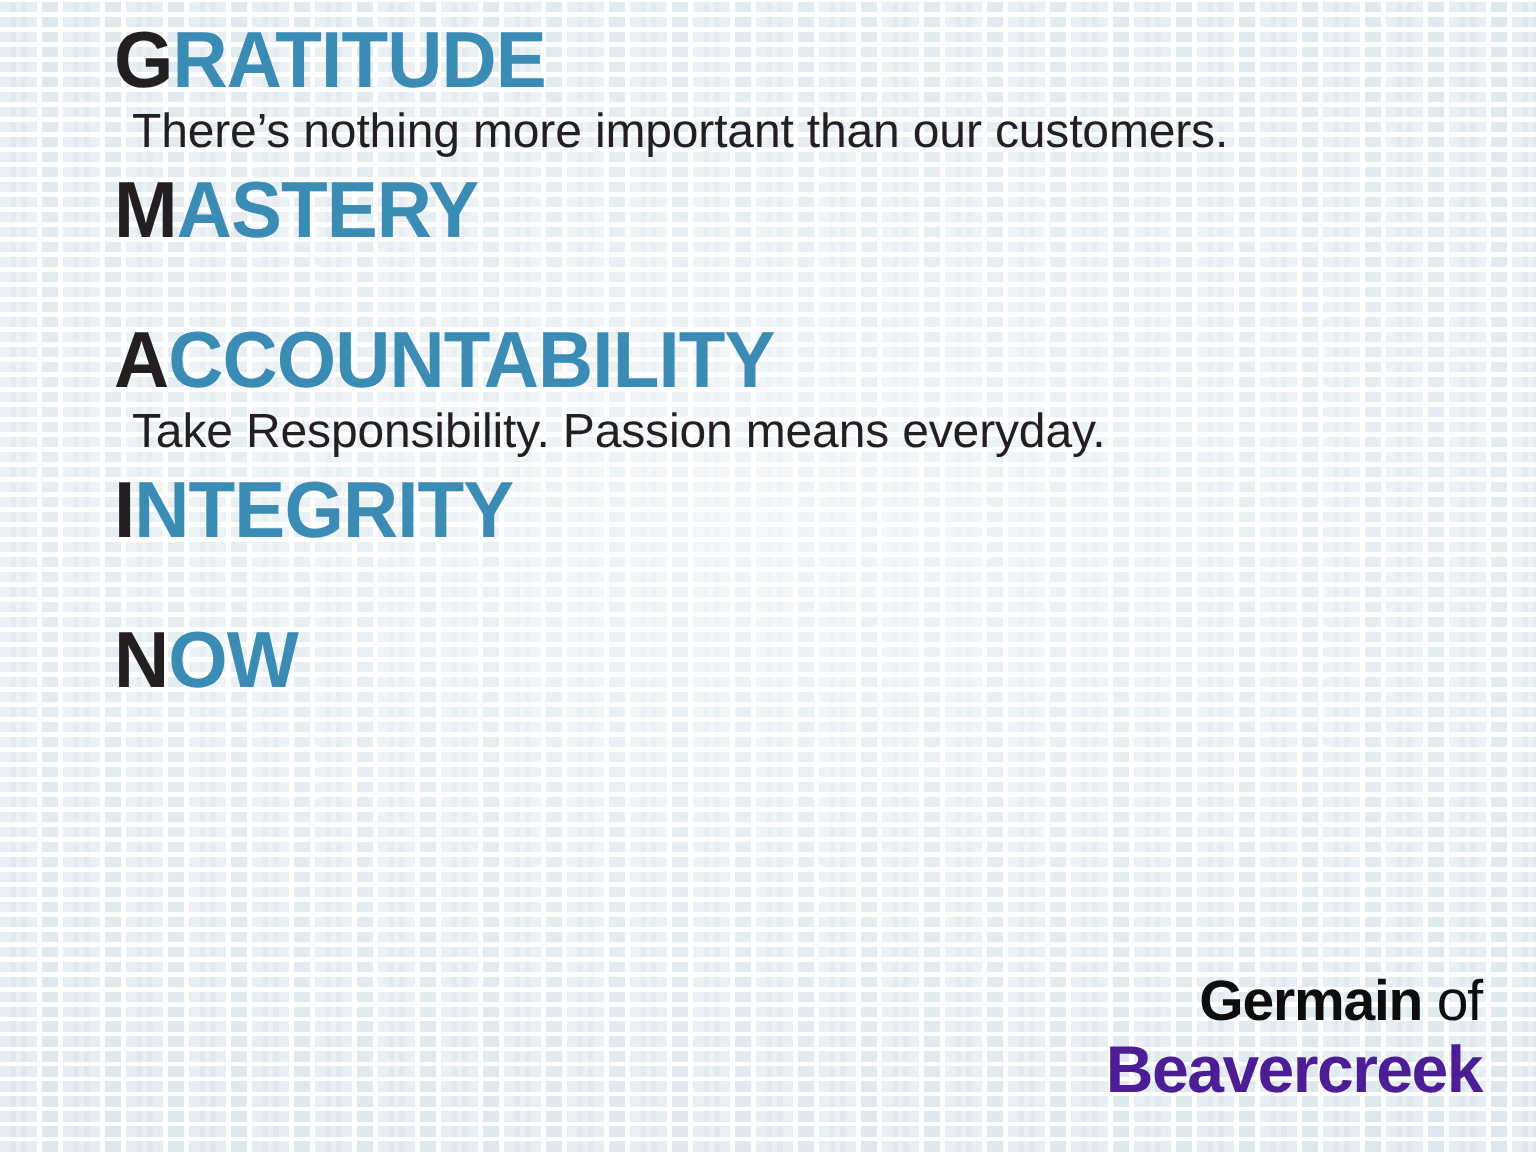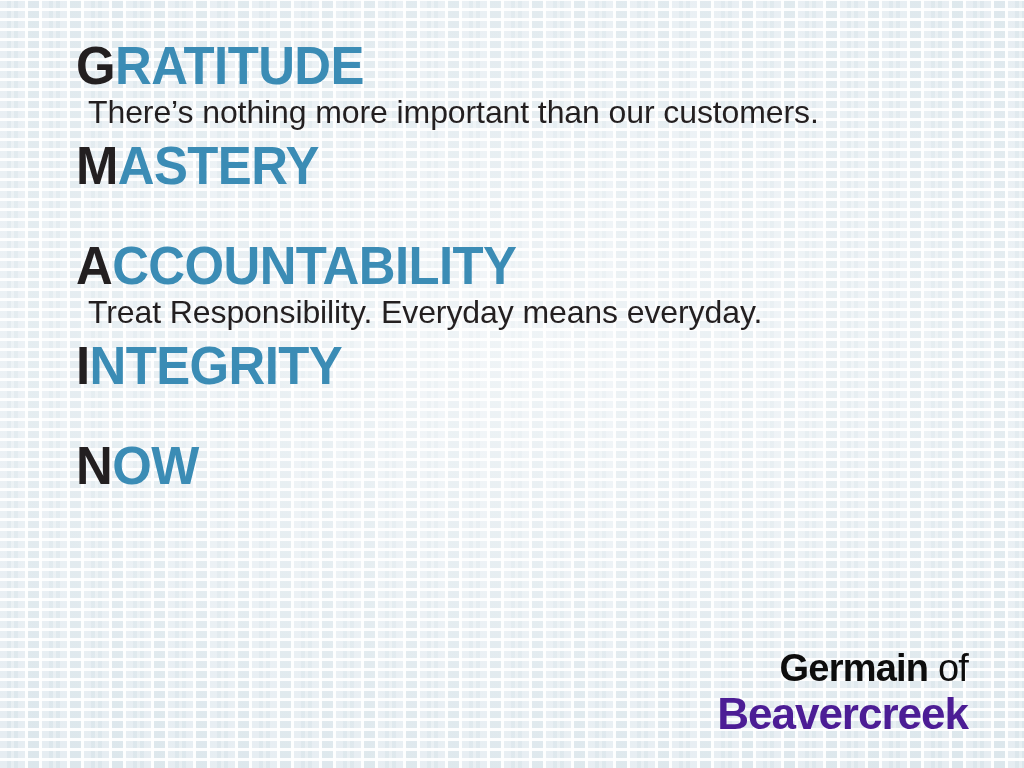--- a/index.html
+++ b/index.html
@@ -63,21 +63,21 @@
     inset: 0;
     pointer-events: none;
     background:
       radial-gradient(120% 90% at 50% 45%, rgba(255,255,255,0.55) 0%, rgba(255,255,255,0.0) 70%);
   }
 
   
   #values-list {
     position: absolute;
     left: 76px;
-    top: 40px;
+    top: 15px;
     width: 900px;
     z-index: 3;
   }
 
   .value-row {
     height: 100px;
     position: relative;
   }
 
   .value-heading {
@@ -107,21 +107,21 @@
     white-space: nowrap;
     margin: 12px;
     padding: 0;
     margin-top: 3px;
     letter-spacing: -0.1px;
   }
 
   
   #logo {
     position: absolute;
-    right: 56px;
+    right: 36px;
     bottom: 30px;
     text-align: right;
     z-index: 4;
     line-height: 1;
   }
 
   #logo-line-1 {
     font-family: "Liberation Sans", "DejaVu Sans", sans-serif;
     font-size: 38px;
     line-height: 42px;
@@ -166,21 +166,21 @@
     </div>
 
 
 
     <div class="value-row">
       <div class="value-heading"><span class="initial">M</span><span class="rest">ASTERY</span></div>
     </div>
 
     <div class="value-row">
       <div class="value-heading"><span class="initial">A</span><span class="rest">CCOUNTABILITY</span></div>
-      <div class="value-desc">Treat Responsibility. Everyday means everyday.</div>
+      <div class="value-desc">Take Responsibility. Passion means everyday.</div>
     </div>
 
     <div class="value-row">
       <div class="value-heading"><span class="initial">I</span><span class="rest">NTEGRITY</span></div>
     </div>
 
     <div class="value-row">
       <div class="value-heading"><span class="initial">N</span><span class="rest">OW</span></div>
     </div>
 

